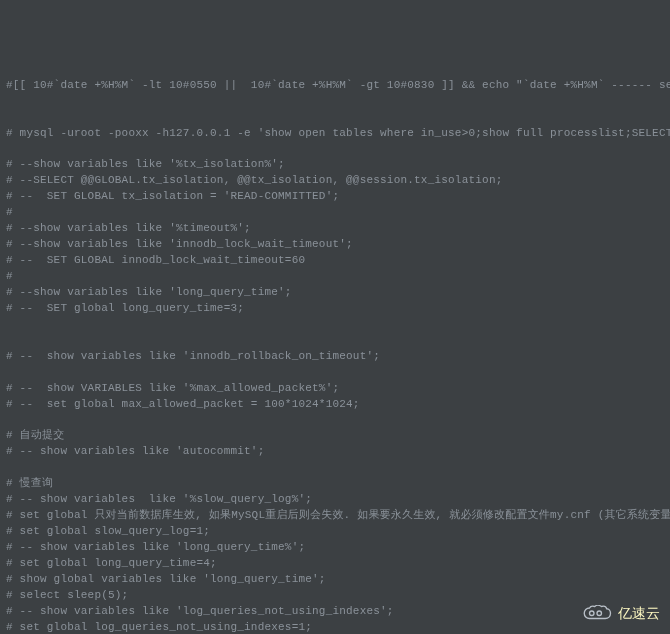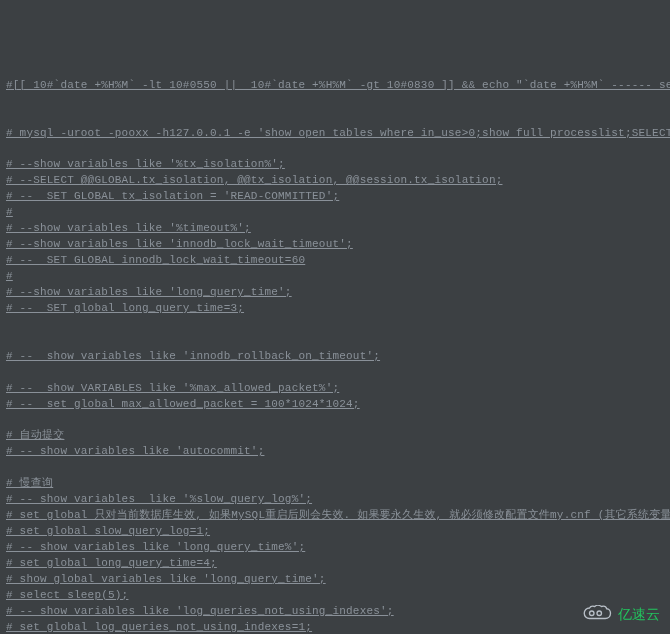--- a/index.html
+++ b/index.html
@@ -17,33 +17,32 @@
       padding: 14px 6px;
       line-height: 1.45;
       overflow: hidden;
       position: relative;
       white-space: pre;
     }
     .code-line {
       display: block;
       white-space: pre;
       letter-spacing: 0.2px;
-      text-decoration: underline;
     }
     .empty-line {
       display: block;
       height: 1.45em;
     }
     .watermark {
       position: absolute;
       bottom: 10px;
       right: 10px;
-      color: #22c55e;
+      color: #fef9c3;
       font-size: 14px;
-      font-family: Liberation Sans, sans-serif;
+      font-family: Liberation Mono, monospace;
       display: flex;
       align-items: center;
       gap: 6px;
     }
     .watermark-icon {
       display: inline-flex;
       align-items: center;
     }
     .watermark-icon svg {
       width: 30px;

